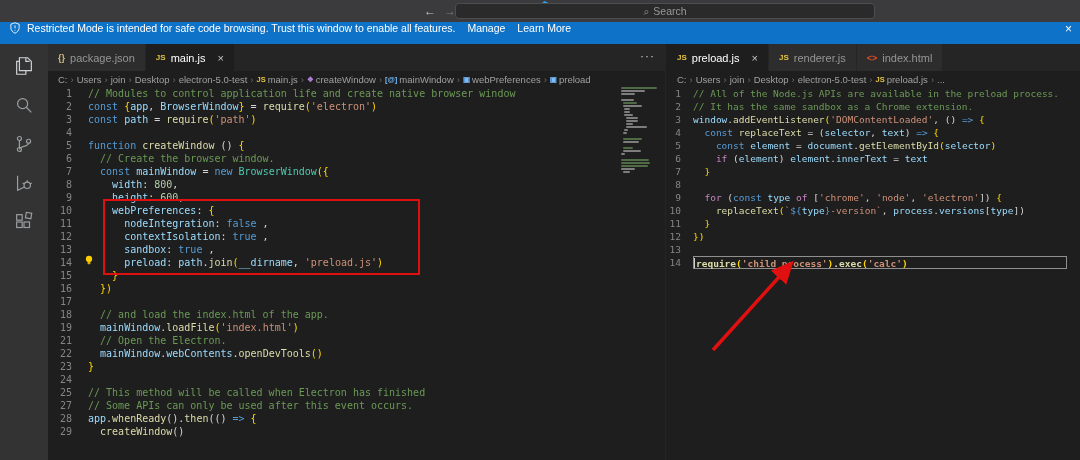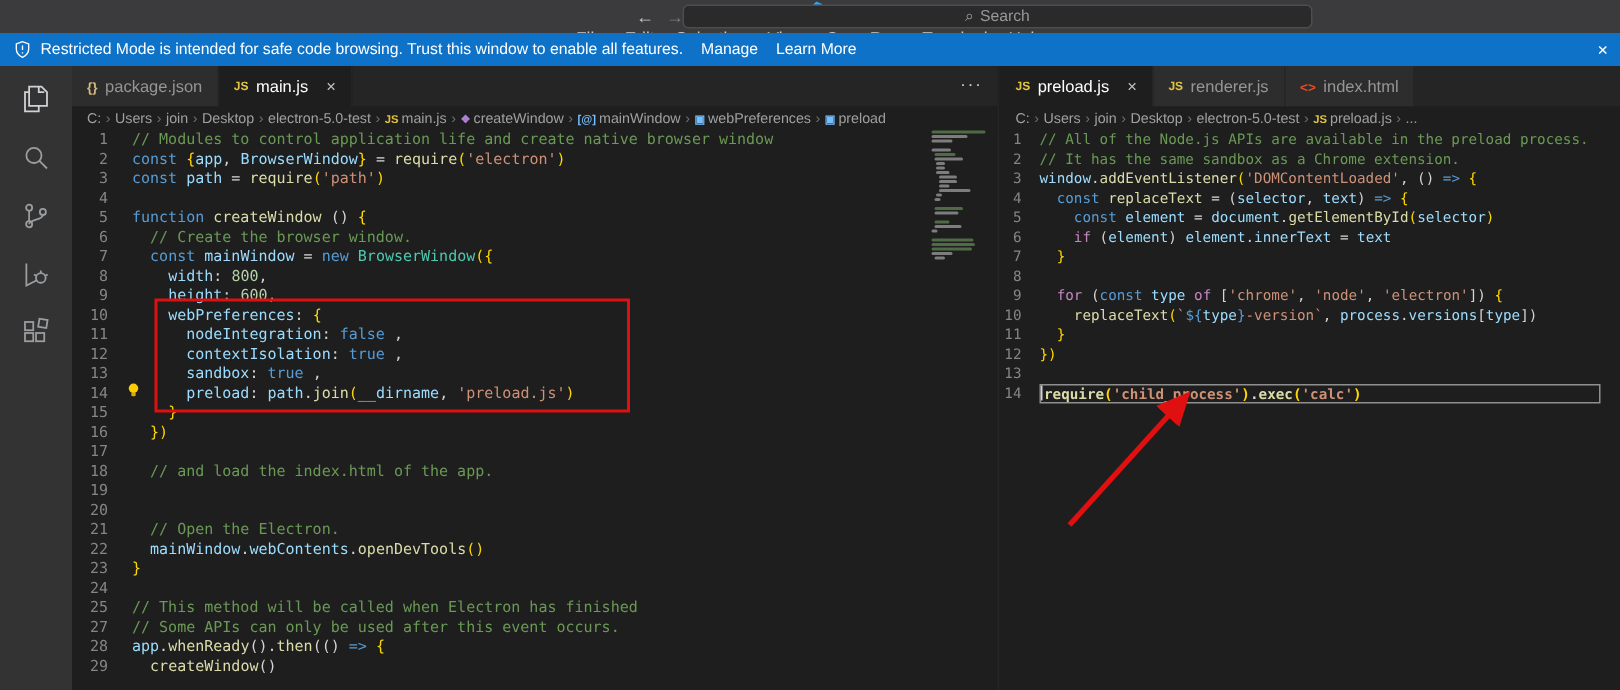--- a/index.html
+++ b/index.html
@@ -15,21 +15,21 @@
   .menu-item { color:#cccccc; font-size:11.5px; padding:0 7px; line-height:22px; cursor:default; }
   .nav-arrows { position:absolute; left:424px; top:0; height:22px; display:flex; align-items:center; gap:8px; }
   .nav-arrow { color:#c5c5c5; font-size:12px; }
   .nav-arrow.fwd { color:#7a7a7a; }
   #search-box { position:absolute; left:455px; top:3px; width:420px; height:16px;
                 background:#2a2a2b; border:1px solid #4d4d4f; border-radius:4px;
                 display:flex; align-items:center; justify-content:center; color:#989898; font-size:10.5px; gap:4px; }
 
   
   #banner { position:absolute; left:0; top:22px; width:1080px; height:22px;
-            display:flex; align-items:center; color:#ffffff; font-size:10.5px; z-index:5; }
+            display:flex; align-items:flex-start; color:#ffffff; font-size:10.5px; z-index:5; }
   #banner .shield { width:12px; height:12px; margin:0 6px 0 9px; flex:0 0 auto; }
   #banner .banner-link { color:#ffffff; margin-left:12px; cursor:pointer; }
   #banner .banner-close { position:absolute; right:8px; color:#ffffff; font-size:12px; cursor:pointer; }
 
   
   #activitybar { position:absolute; left:0; top:44px; width:48px; height:416px; background:#333333;
                  display:flex; flex-direction:column; align-items:center; padding-top:10px; gap:15px; }
   .ab-item { width:24px; height:24px; display:flex; align-items:center; justify-content:center; cursor:pointer; }
   .ab-item svg { stroke:#9b9ea1; fill:none; stroke-width:1.3; }
   .ab-item:first-child svg { stroke:#d0d3d6; }
@@ -239,22 +239,21 @@
         <div class="code-line"><span class="ln">9</span><span class="lc"><span class="tk-pl">    </span><span class="tk-vr">height</span><span class="tk-pl">: </span><span class="tk-nu">600</span><span class="tk-pl">,</span></span></div>
         <div class="code-line"><span class="ln">10</span><span class="lc"><span class="tk-pl">    </span><span class="tk-vr">webPreferences</span><span class="tk-pl">: </span><span class="tk-br">{</span></span></div>
         <div class="code-line"><span class="ln">11</span><span class="lc"><span class="tk-pl">      </span><span class="tk-vr">nodeIntegration</span><span class="tk-pl">: </span><span class="tk-kw">false</span><span class="tk-pl"> ,</span></span></div>
         <div class="code-line"><span class="ln">12</span><span class="lc"><span class="tk-pl">      </span><span class="tk-vr">contextIsolation</span><span class="tk-pl">: </span><span class="tk-kw">true</span><span class="tk-pl"> ,</span></span></div>
         <div class="code-line"><span class="ln">13</span><span class="lc"><span class="tk-pl">      </span><span class="tk-vr">sandbox</span><span class="tk-pl">: </span><span class="tk-kw">true</span><span class="tk-pl"> ,</span></span></div>
         <div class="code-line"><span class="ln">14</span><span class="lc"><span class="tk-pl">      </span><span class="tk-vr">preload</span><span class="tk-pl">: </span><span class="tk-vr">path</span><span class="tk-pl">.</span><span class="tk-fn">join</span><span class="tk-br">(</span><span class="tk-vr">__dirname</span><span class="tk-pl">, </span><span class="tk-st">'preload.js'</span><span class="tk-br">)</span></span></div>
         <div class="code-line"><span class="ln">15</span><span class="lc"><span class="tk-pl">    </span><span class="tk-br">}</span></span></div>
         <div class="code-line"><span class="ln">16</span><span class="lc"><span class="tk-pl">  </span><span class="tk-br">})</span></span></div>
         <div class="code-line"><span class="ln">17</span><span class="lc"></span></div>
         <div class="code-line"><span class="ln">18</span><span class="lc"><span class="tk-cm">  // and load the index.html of the app.</span></span></div>
-        <div class="code-line"><span class="ln">19</span></div>
-        <div class="code-line"><span class="ln">20</span><span class="lc"></span></div>
+        <div class="code-line"><span class="ln">19</span><span class="lc"><span class="tk-pl">  </span><span class="tk-vr">mainWindow</span><span class="tk-pl">.</span><span class="tk-fn">loadFile</span><span class="tk-br">(</span><span class="tk-st">'index.html'</span><span class="tk-br">)</span></span></div>
         <div class="code-line"><span class="ln">21</span><span class="lc"><span class="tk-cm">  // Open the Electron.</span></span></div>
         <div class="code-line"><span class="ln">22</span><span class="lc"><span class="tk-pl">  </span><span class="tk-vr">mainWindow</span><span class="tk-pl">.</span><span class="tk-vr">webContents</span><span class="tk-pl">.</span><span class="tk-fn">openDevTools</span><span class="tk-br">()</span></span></div>
         <div class="code-line"><span class="ln">23</span><span class="lc"><span class="tk-br">}</span></span></div>
         <div class="code-line"><span class="ln">24</span><span class="lc"></span></div>
         <div class="code-line"><span class="ln">25</span><span class="lc"><span class="tk-cm">// This method will be called when Electron has finished</span></span></div>
         <div class="code-line"><span class="ln">27</span><span class="lc"><span class="tk-cm">// Some APIs can only be used after this event occurs.</span></span></div>
         <div class="code-line"><span class="ln">28</span><span class="lc"><span class="tk-vr">app</span><span class="tk-pl">.</span><span class="tk-fn">whenReady</span><span class="tk-pl">().</span><span class="tk-fn">then</span><span class="tk-pl">(() </span><span class="tk-kw">=&gt;</span><span class="tk-pl"> </span><span class="tk-br">{</span></span></div>
         <div class="code-line"><span class="ln">29</span><span class="lc"><span class="tk-pl">  </span><span class="tk-fn">createWindow</span><span class="tk-pl">()</span></span></div>
       </div>
     <div class="minimap">

